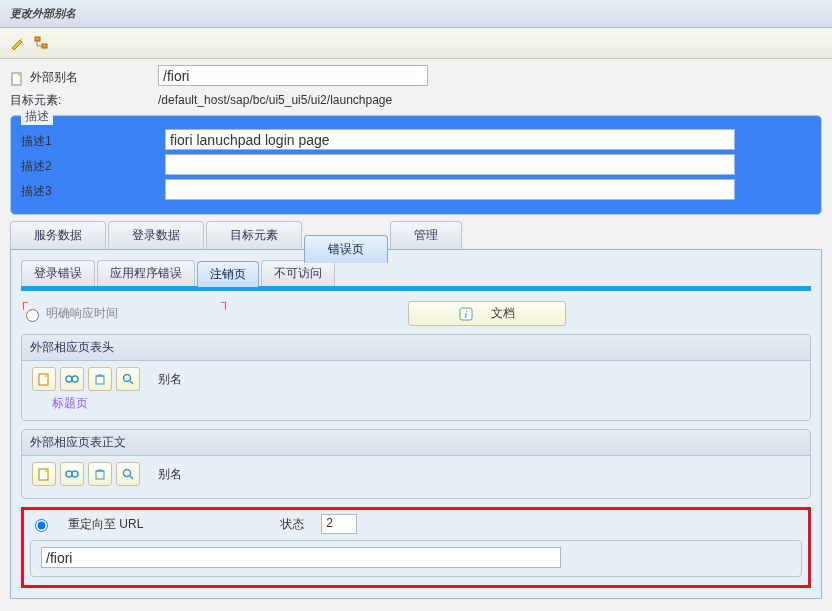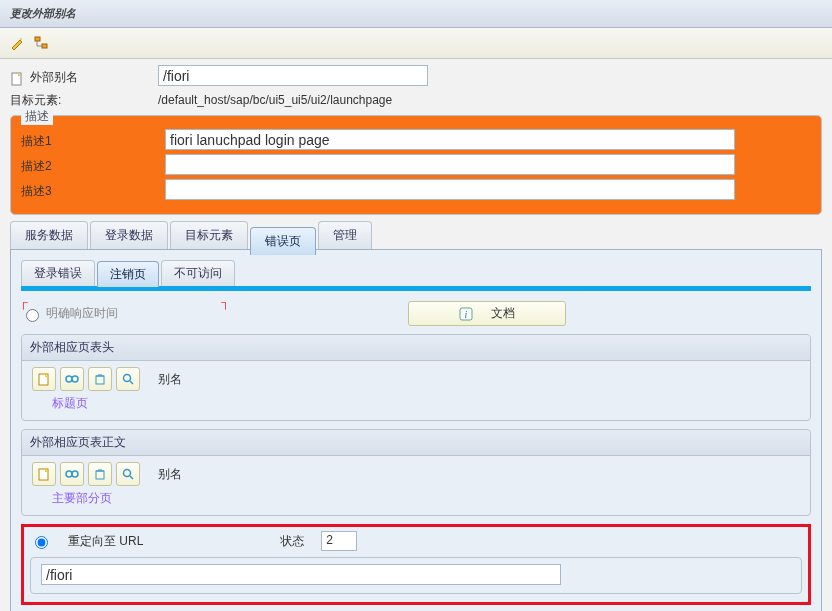--- a/index.html
+++ b/index.html
@@ -4,26 +4,26 @@
 <style>
 html,body{margin:0;padding:0;font-family:Arial,"Microsoft YaHei",sans-serif;font-size:12px;background:#f2f2f2;color:#333}
 .title-bar{background:linear-gradient(#e8eef6,#d6dde8);border-bottom:1px solid #a8b8c8;padding:6px 10px;font-style:italic;font-weight:bold;font-size:11px;color:#444}
 .toolbar{background:linear-gradient(#f8f8f2,#ecece0);border-bottom:1px solid #c8c8b8;padding:4px 8px;height:22px;display:flex;align-items:center;gap:6px}
 .tbtn{width:18px;height:18px;display:inline-flex;align-items:center;justify-content:center;cursor:pointer}
 .content{padding:6px 10px}
 .field-row{display:flex;align-items:flex-end;margin-bottom:4px;gap:4px}
 .field-label{width:140px;color:#333}
 .field-input{background:#fff;border:1px solid #a8b8c8;height:17px;padding:1px 4px;font-size:14px;font-family:inherit;color:#333}
 .field-ro{background:transparent;border:none;height:17px;padding:1px 4px;font-size:12px;font-family:inherit;color:#333}
-.group-box{border:1px solid #b8c4d0;border-radius:5px;padding:8px 10px 10px;margin:6px 0;background:#f97316}
+.group-box{border:1px solid #b8c4d0;border-radius:5px;padding:8px 10px 10px;margin:6px 0;background:#3b82f6}
 .group-box-title{position:relative;top:-16px;background:#eef2f6;display:inline-block;padding:0 4px;color:#555;font-size:12px;margin-bottom:-10px}
 .tabstrip{margin-top:6px}
 .tabs{display:flex;align-items:flex-end;gap:0;border-bottom:1px solid #9eb2c6}
-.tab{padding:5px 14px;background:linear-gradient(#f4f6f9,#dde4ec);border:1px solid #b8c4d0;border-bottom:none;border-radius:4px 4px 0 0;margin-right:2px;cursor:pointer;color:#335}
-.tab.active{background:linear-gradient(#e9f3fd,#c8def3);border-color:#8aa8c6;color:#124;position:relative;top:6px}
+.tab{padding:5px 23px;background:linear-gradient(#f4f6f9,#dde4ec);border:1px solid #b8c4d0;border-bottom:none;border-radius:4px 4px 0 0;margin-right:2px;cursor:pointer;color:#335}
+.tab.active{background:linear-gradient(#e9f3fd,#c8def3);border-color:#8aa8c6;color:#124;position:relative;top:14px}
 .tab-body{border:1px solid #9eb2c6;border-top:none;background:#e9eff6;padding:10px}
 .inner-tabs{display:flex;border-bottom:5px solid #0ea5e9;margin-bottom:10px}
 .inner-tab{padding:4px 12px;background:linear-gradient(#f4f6f9,#dde4ec);border:1px solid #b8c4d0;border-bottom:none;border-radius:4px 4px 0 0;margin-right:2px;cursor:pointer;color:#335}
 .inner-tab.active{background:linear-gradient(#e9f3fd,#c8def3);border-color:#8aa8c6;color:#124;position:relative;top:1px}
 .radio-row{display:flex;align-items:center;position:relative;margin-bottom:8px}
 .radio-lbl{color:#888;margin-left:4px;margin-right:40px}
 .red-br{color:#f33;font-weight:bold;position:absolute}
 .doc-btn{margin-left:auto;display:flex;align-items:center;gap:18px;background:linear-gradient(#fdfdf5,#f3f3d8);border:1px solid #c4c49a;border-radius:3px;padding:3px 50px;cursor:pointer}
 .sub-box{border:1px solid #b8c4d0;background:#e9eff6;border-radius:4px;padding:6px 10px 8px;margin:8px 0}
 .sub-box-hdr{background:linear-gradient(#e6ecf4,#d7e0eb);margin:-6px -10px 6px;padding:4px 8px;border-bottom:1px solid #b8c4d0;border-radius:4px 4px 0 0;color:#335}
@@ -98,20 +98,21 @@
     <div class="tabs">
       <div class="tab">服务数据</div>
       <div class="tab">登录数据</div>
       <div class="tab">目标元素</div>
       <div class="tab active">错误页</div>
       <div class="tab">管理</div>
     </div>
     <div class="tab-body">
       <div class="inner-tabs">
         <div class="inner-tab">登录错误</div>
+        <div class="inner-tab">应用程序错误</div>
         <div class="inner-tab active">注销页</div>
         <div class="inner-tab">不可访问</div>
       </div>
 
       <div class="radio-row">
         <span class="red-br" style="left:-2px;top:-6px">┌</span>
         <input type="radio" style="">
         <span class="radio-lbl">明确响应时间</span>
         <span class="red-br" style="left:200px;top:-6px">┐</span>
         <div class="doc-btn" style="margin-left:250px">
@@ -181,21 +182,20 @@
             </div>
           <div class="sq-btn">
               <svg width="14" height="14">
                 <circle cx="6" cy="6" r="3.5" fill="none" stroke="#39c" stroke-width="1.5"></circle>
                 <path d="M9 9 L12 12" stroke="#39c" stroke-width="1.5"></path>
               </svg>
             </div>
           <span style="margin-left:14px">别名</span>
           <input class="alias-input" style="visibility: hidden;" value="">
         </div>
-        <span class="sub-lbl">主要部分页</span>
       </div>
 
       <div class="red-frame">
         <div class="redirect-row">
           <input type="radio" checked="" style="">
           <span>重定向至 URL</span>
           <span style="margin-left:120px">状态</span>
           <span class="status-box">2</span>
         </div>
         <div class="sub-box" style="margin:0">

